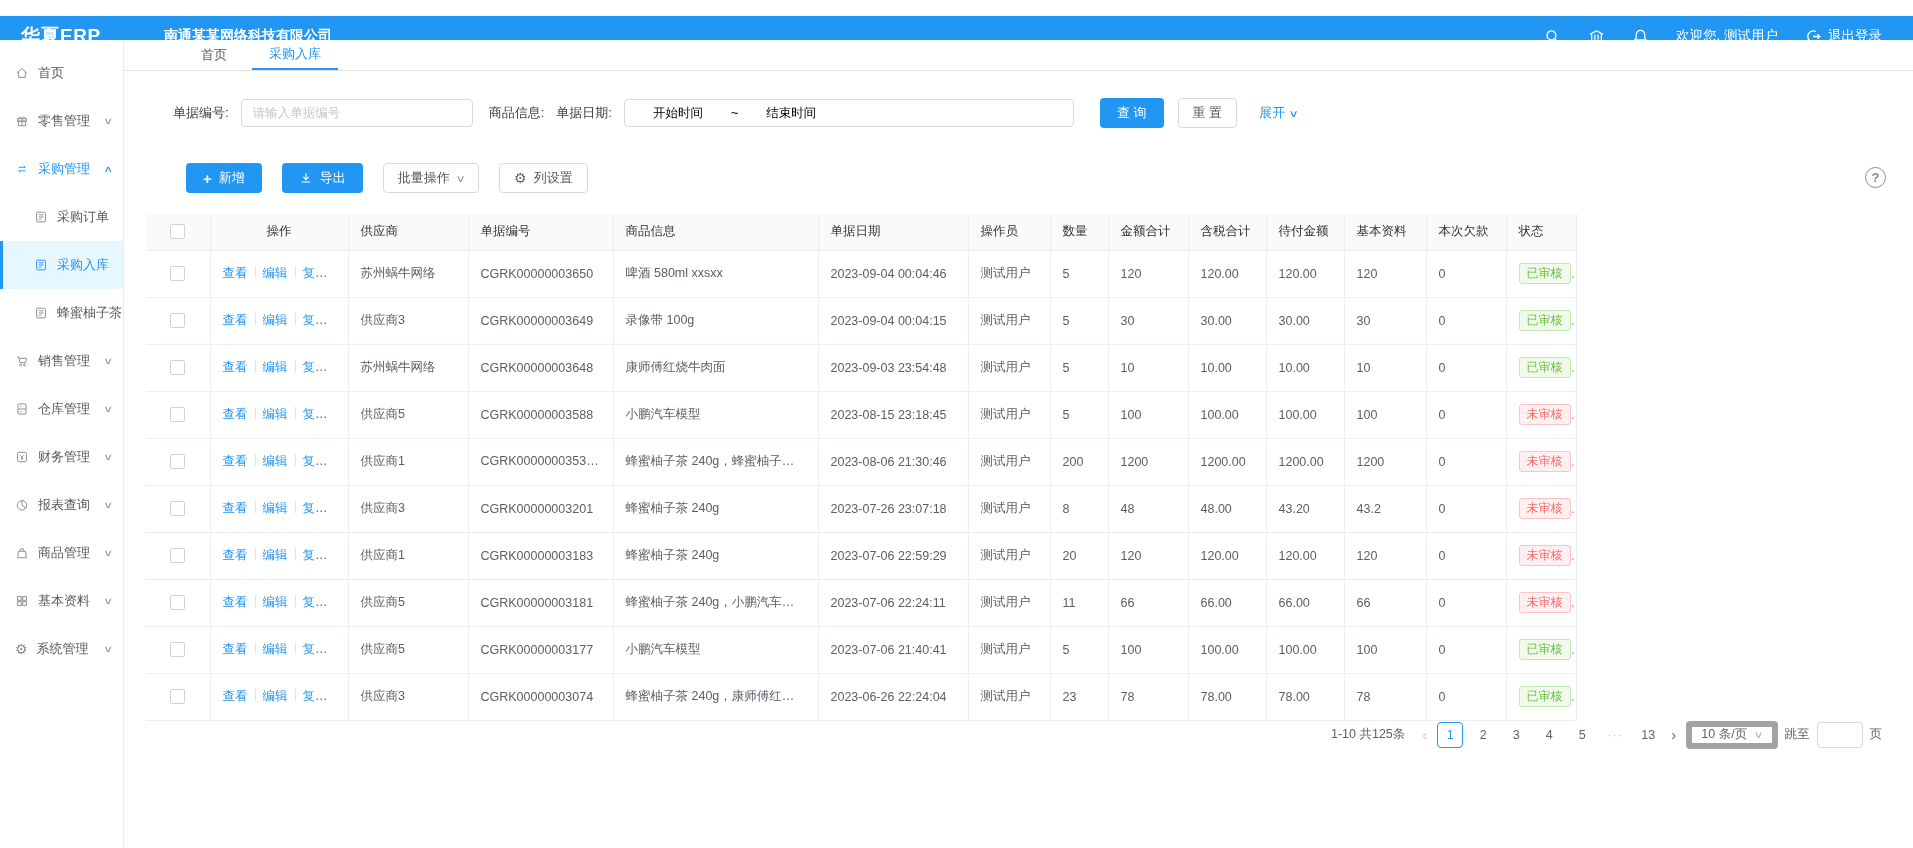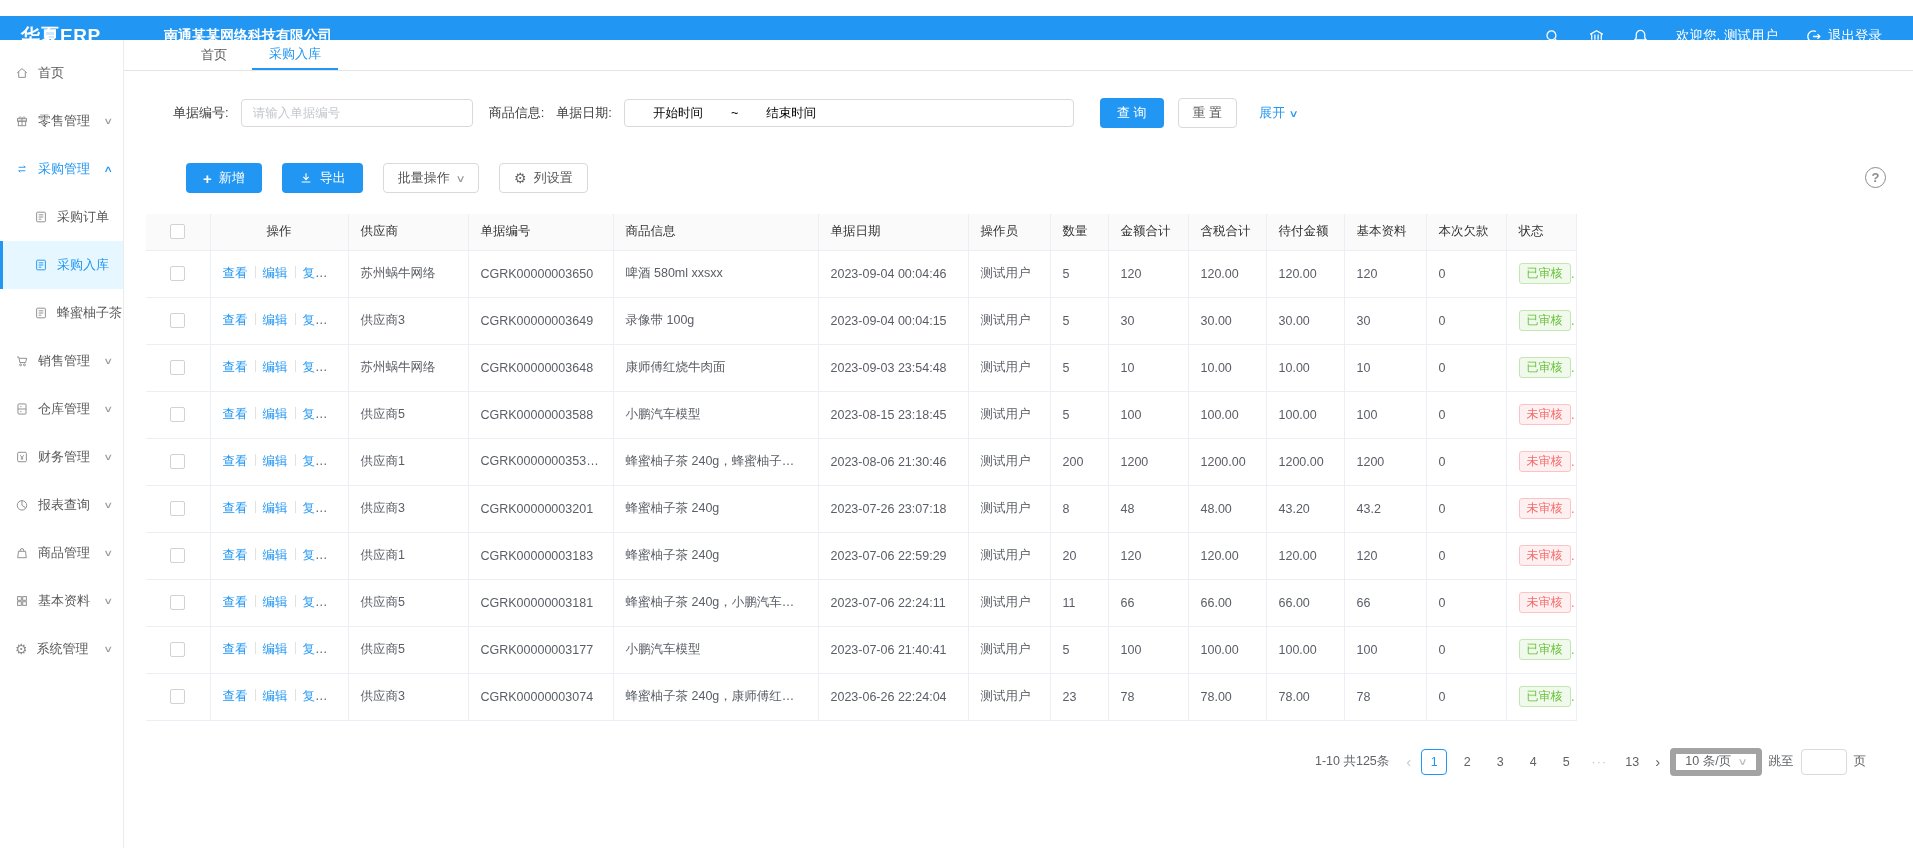--- a/index.html
+++ b/index.html
@@ -80,22 +80,22 @@
   .center { text-align:center; }
   .checkbox { display:inline-block; width:15px; height:15px; border:1px solid #d2d2d2; border-radius:2px;
               background:#fff; vertical-align:middle; cursor:pointer; }
   .op-link { color:#2196f3; cursor:pointer; text-decoration:none; }
   .sep { display:inline-block; width:1px; height:12px; background:#e2e2e2; margin:0 7px; vertical-align:-1px; }
   .badge { display:inline-block; padding:2.5px 7px; border-radius:3px; font-size:12px; border:1px solid; line-height:1.2; }
   .badge.ok { color:#67c23a; border-color:#c2e7b0; background:#f0f9eb; }
   .badge.no { color:#f56c6c; border-color:#fbc4c4; background:#fef0f0; }
 
   
-  .pagination { margin-top:27px; display:flex; align-items:center; justify-content:flex-end;
-                padding-right:47px; font-size:12.5px; color:#606266; gap:7px; }
+  .pagination { display:flex; align-items:center; justify-content:flex-end;
+                padding-right:31px; font-size:12.5px; color:#606266; gap:7px; }
   .page-total { margin-right:7px; color:#606266; }
   .page-btn { min-width:26px; height:26px; display:inline-flex; align-items:center; justify-content:center;
               border-radius:4px; cursor:pointer; padding:0 4px; }
   .page-btn.active { border:1px solid #2196f3; color:#2196f3; }
   .page-btn.dots { color:#c0c4cc; letter-spacing:1px; }
   .arrow { cursor:pointer; font-size:15px; color:#666; padding:0 3px; }
   .arrow.disabled { color:#c8c8c8; }
   .arrow-prev::before { content:'‹'; }
   .arrow-next::before { content:'›'; }
   .page-size { height:28px; border:6px solid #a3a3a3; border-radius:4px; padding:0 9px; display:flex;

